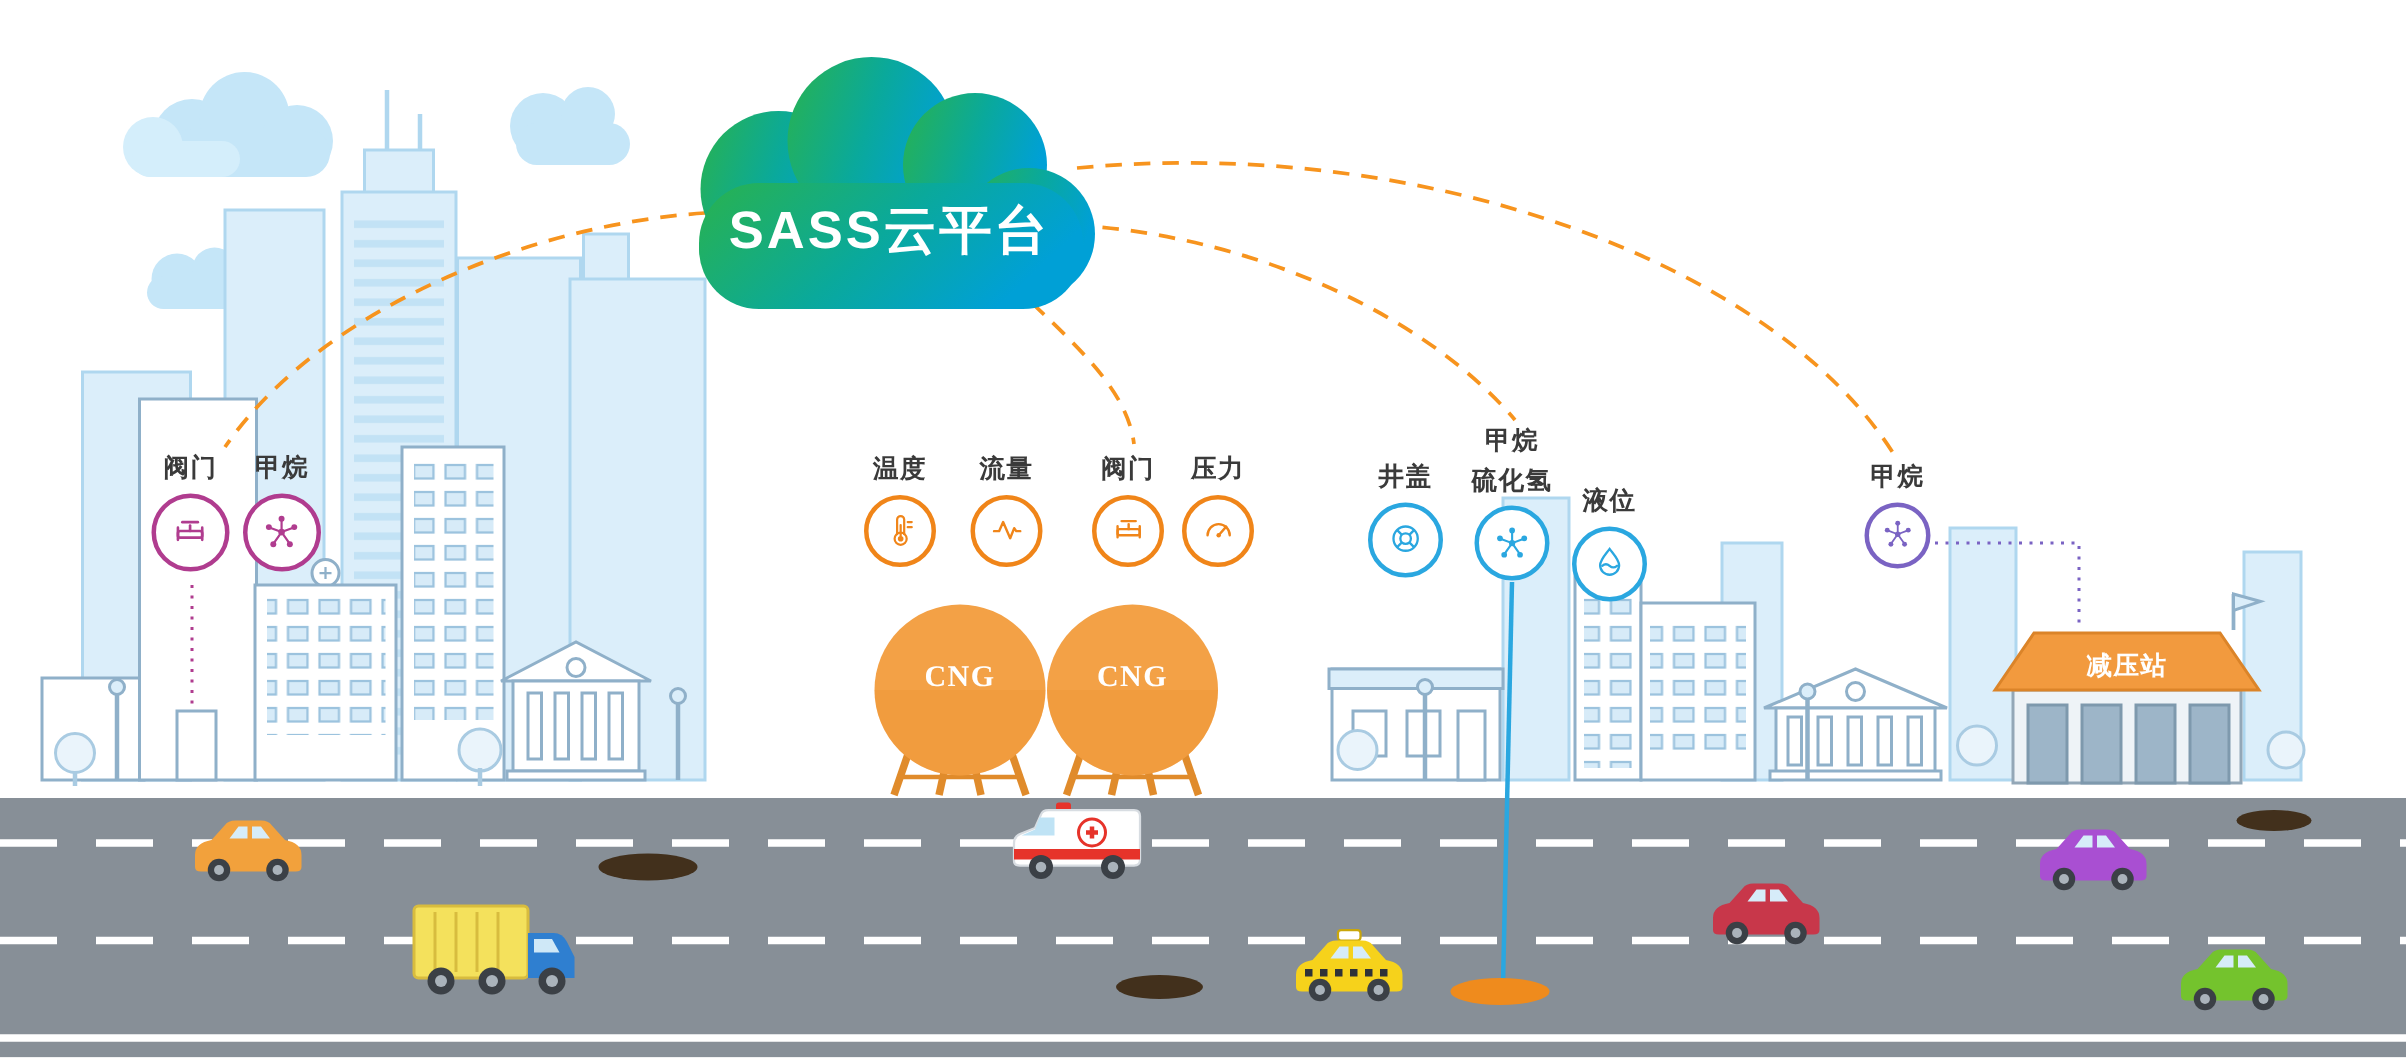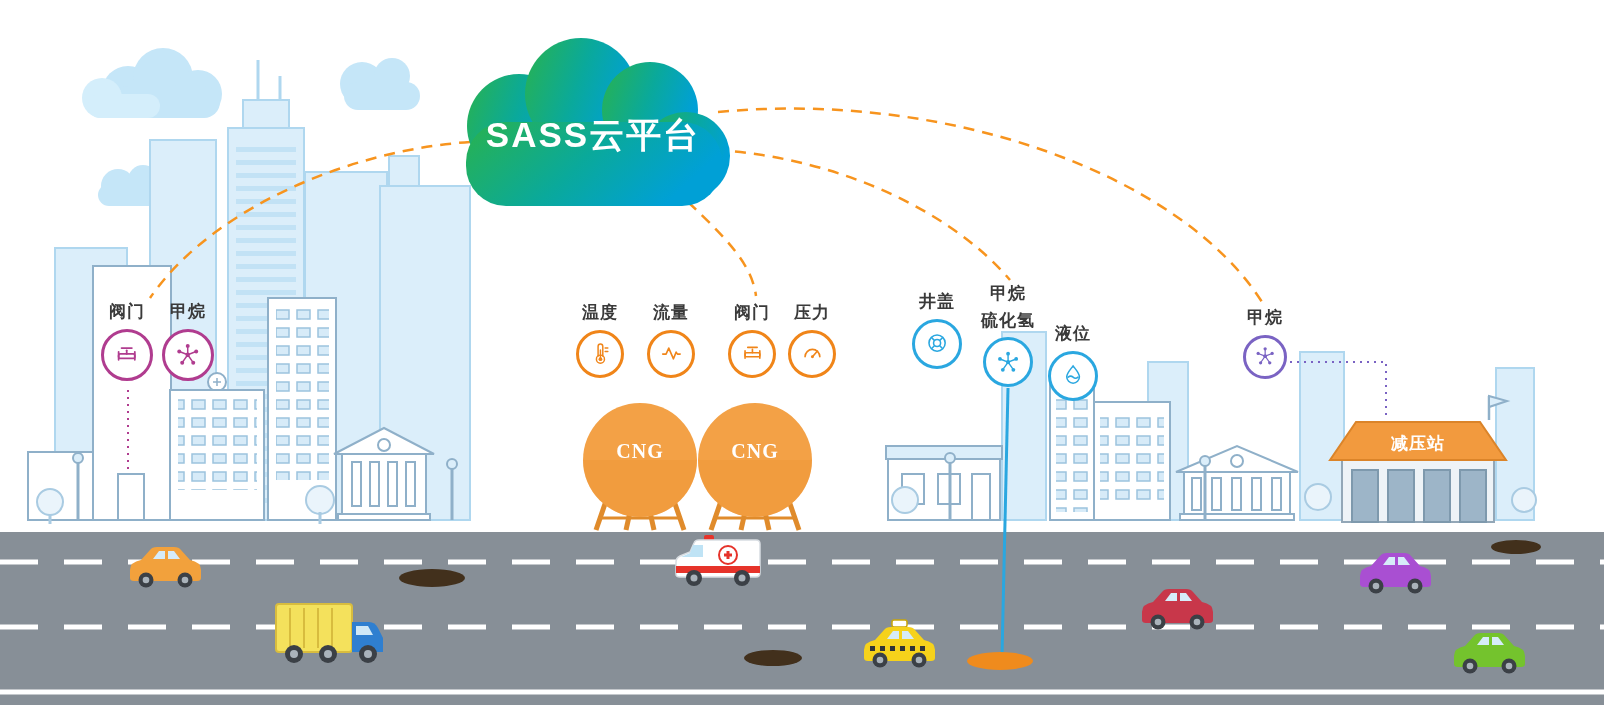--- a/index.html
+++ b/index.html
@@ -287,21 +287,21 @@
 
   <g fill="url(#cloudGrad)">
     <circle cx="519" cy="126" r="52"></circle>
     <circle cx="581" cy="94" r="56"></circle>
     <circle cx="650" cy="110" r="48"></circle>
     <circle cx="686" cy="156" r="44"></circle>
     <rect x="466" y="122" width="256" height="84" rx="40"></rect>
   </g>
 </svg>
 
-<div class="overlay-label cloud-label" style="left:593px;top:112px;width:280px">SASS云平台</div>
+<div class="overlay-label cloud-label" style="left:593px;top:130px;width:280px">SASS云平台</div>
 <div class="overlay-label cng-label" style="left:640px;top:440px;width:90px">CNG</div>
 <div class="overlay-label cng-label" style="left:755px;top:440px;width:90px">CNG</div>
 <div class="overlay-label station-label" style="left:1418px;top:432px;width:100px">减压站</div>
 
 <div class="sensor" style="left:127px;top:302px">
   <div class="s-label">阀门</div>
   <div class="s-circle c-magenta">
     <svg viewBox="0 0 40 40" stroke="currentColor" fill="none" stroke-width="2.4" stroke-linecap="round" stroke-linejoin="round">
       <path d="M9,16 v11 M31,16 v11"></path>
           <rect x="9" y="19" width="22" height="6" rx="2"></rect>
@@ -360,21 +360,21 @@
   <div class="s-label">压力</div>
   <div class="s-circle c-orange">
     <svg viewBox="0 0 40 40" stroke="currentColor" fill="none" stroke-width="2.4" stroke-linecap="round">
       <path d="M9,25 a11,11 0 1 1 22,0"></path>
       <path d="M20,25 L27.5,16.5"></path>
       <circle cx="20" cy="25" r="2.2" fill="currentColor" stroke="none"></circle>
     </svg>
   </div>
 </div>
 
-<div class="sensor" style="left:937px;top:292px">
+<div class="sensor" style="left:937px;top:308px">
   <div class="s-label">井盖</div>
   <div class="s-circle c-blue">
     <svg viewBox="0 0 40 40" stroke="currentColor" fill="none" stroke-width="2.2">
       <circle cx="20" cy="20" r="11.5"></circle>
           <circle cx="20" cy="20" r="5"></circle>
       <path d="M12,12 l4.5,4.5 M28,12 l-4.5,4.5 M12,28 l4.5,-4.5 M28,28 l-4.5,-4.5"></path>
     </svg>
   </div>
 </div>
 <div class="sensor" style="left:1008px;top:284px">

